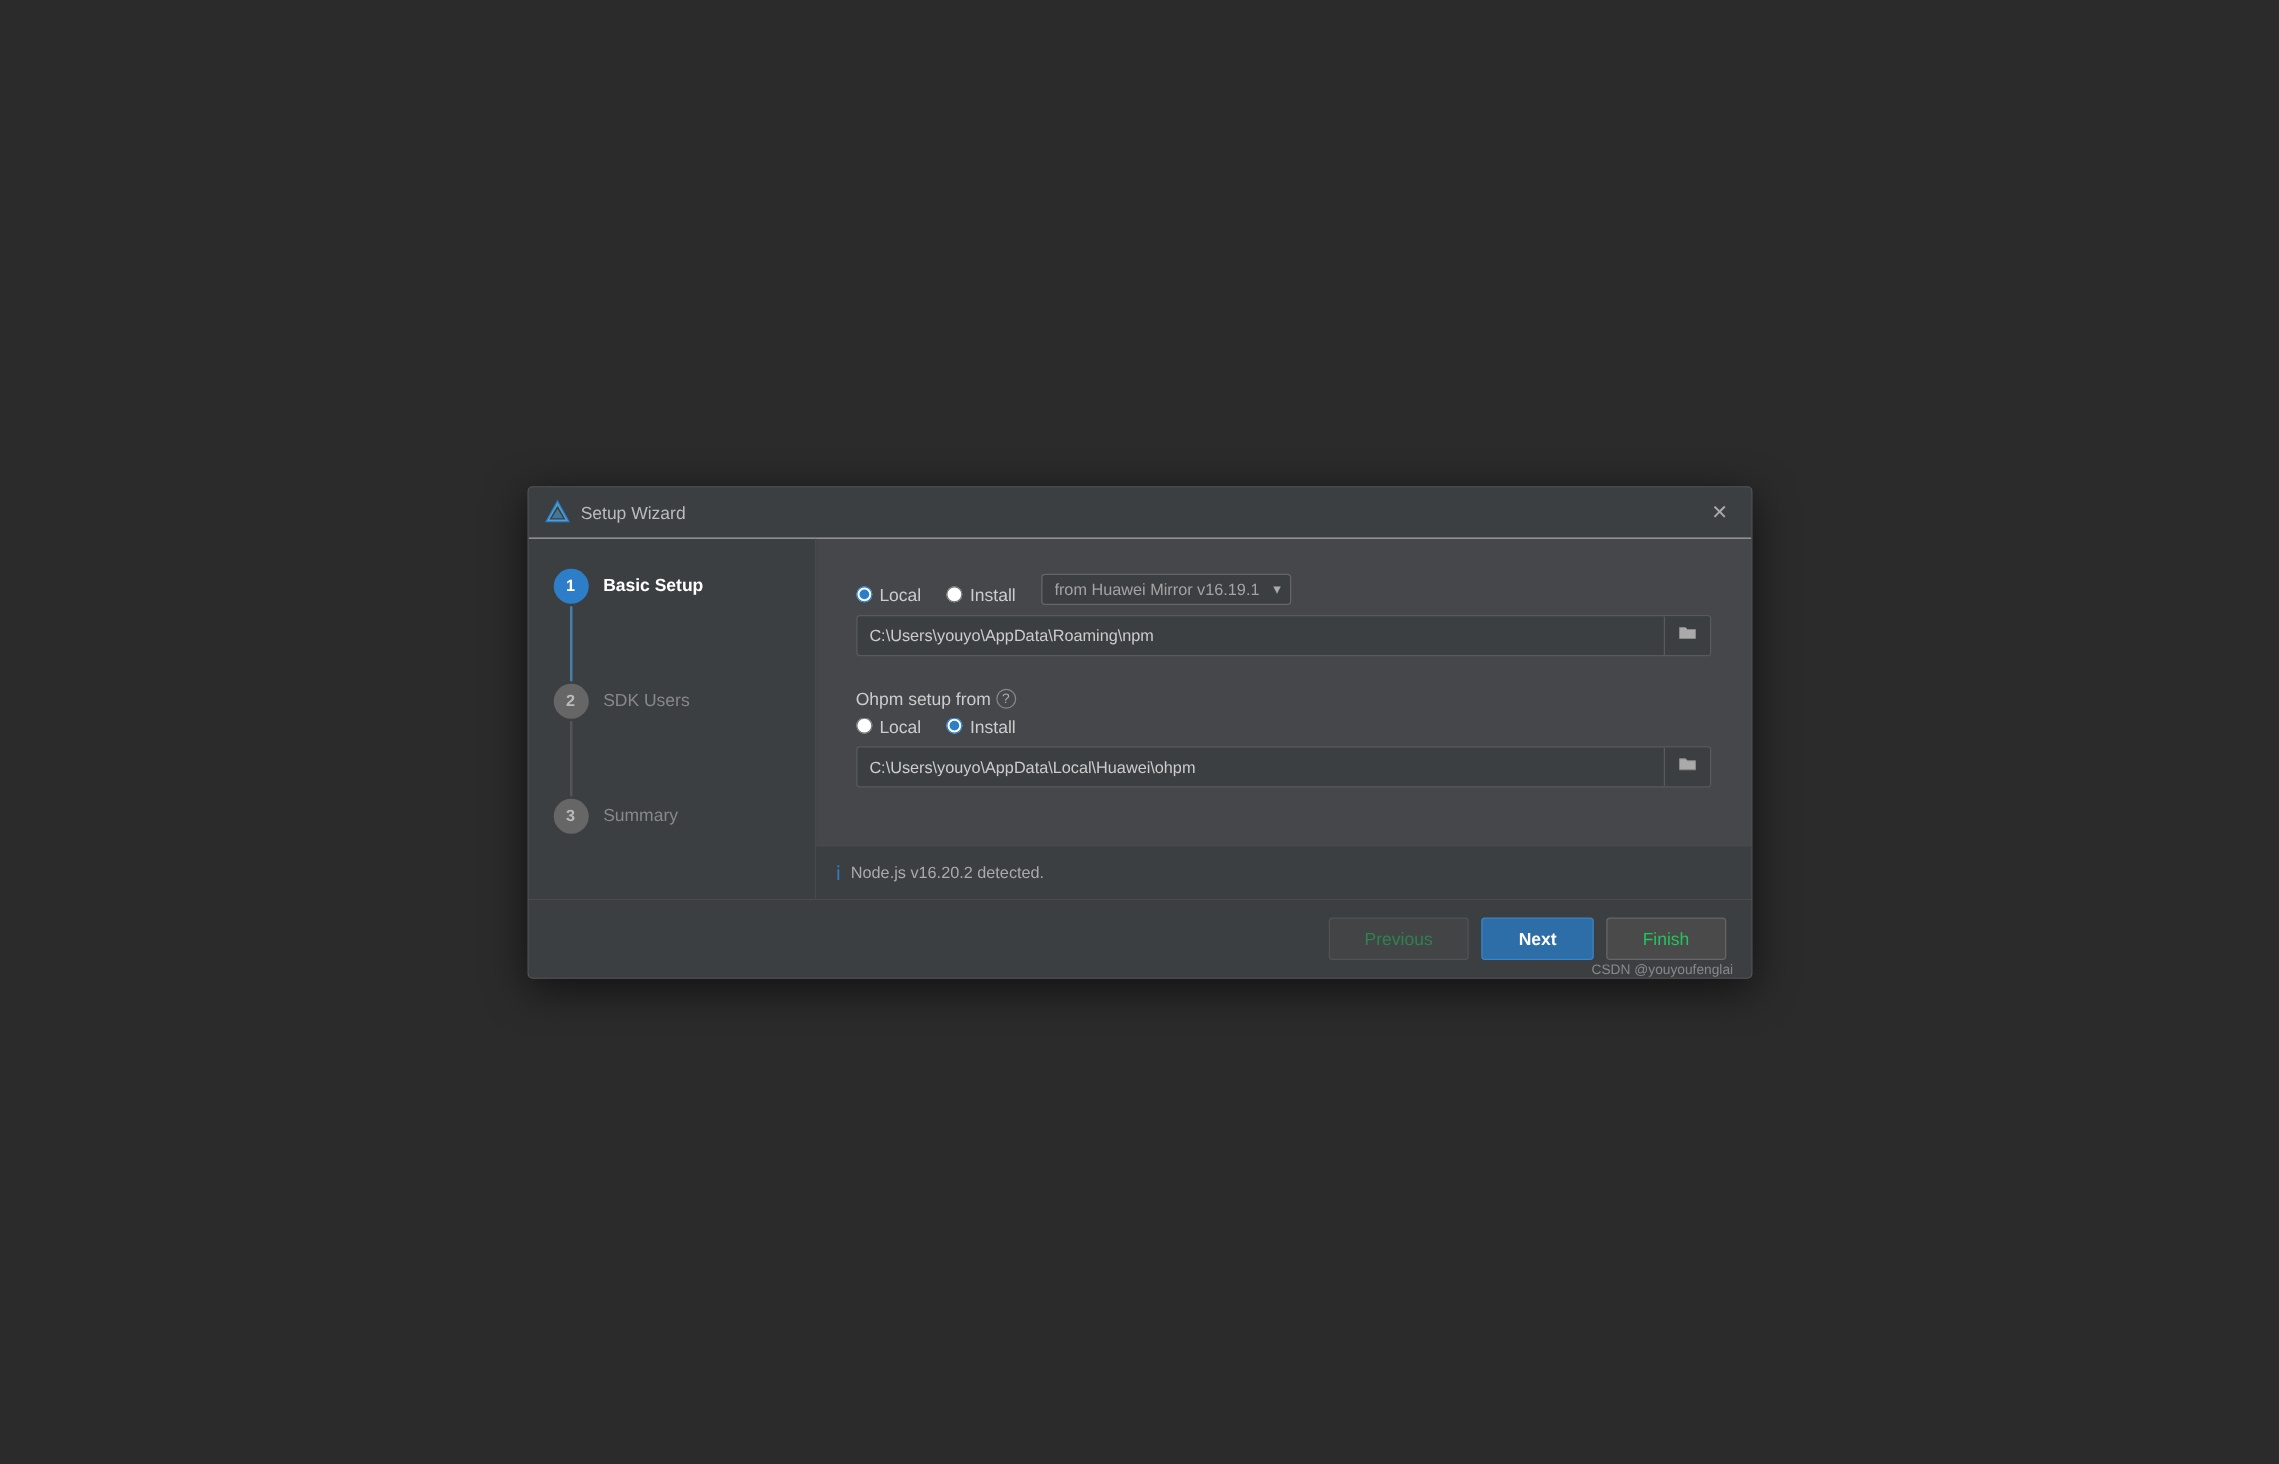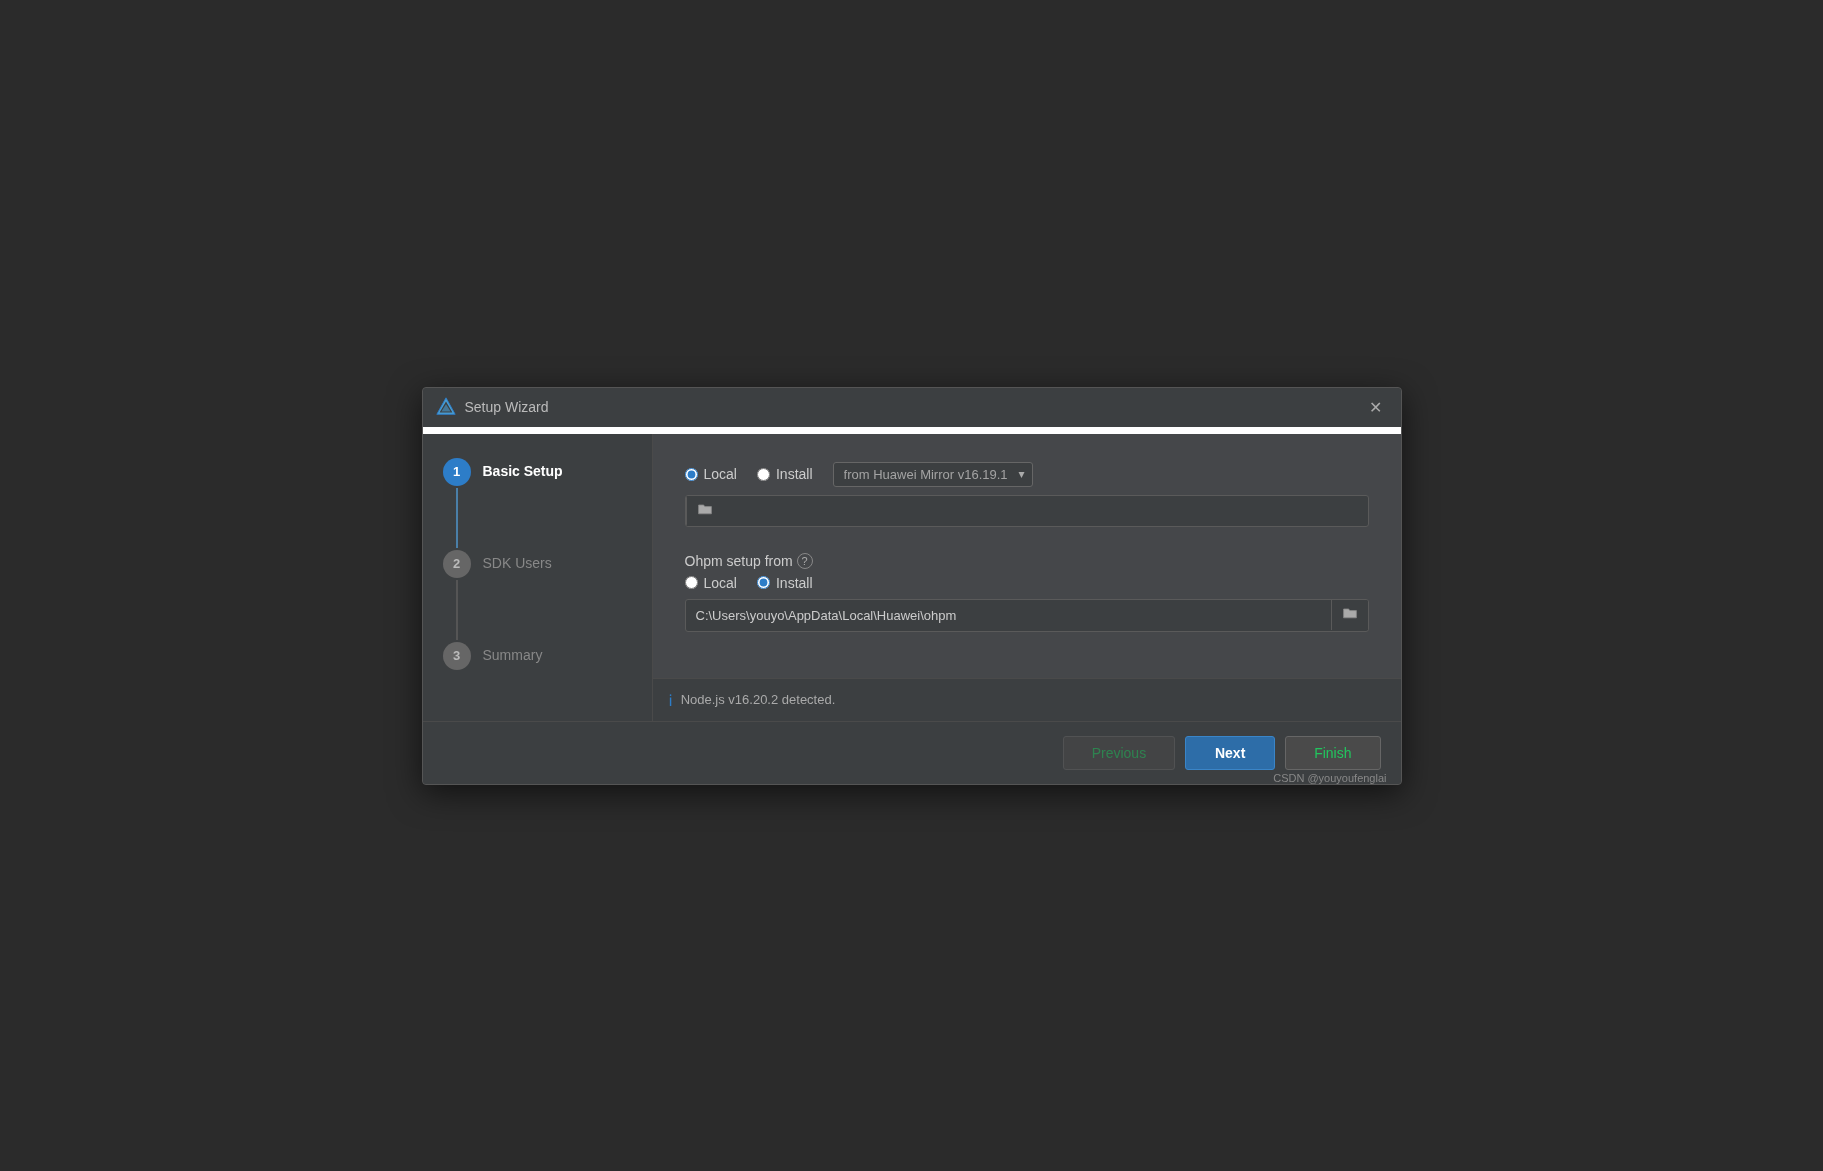--- a/index.html
+++ b/index.html
@@ -15,21 +15,21 @@
       width: 980px;
       background: #3c3f41;
       border: 1px solid #555;
       border-radius: 4px;
       display: flex;
       flex-direction: column;
       box-shadow: 0 8px 32px rgba(0,0,0,0.6);
     }
     .title-bar {
       background: #3c3f41;
-      border-bottom: 7px solid #ffffff;
+      border-bottom: 1px solid #ffffff;
       padding: 8px 12px;
       display: flex;
       align-items: center;
       justify-content: space-between;
       border-radius: 4px 4px 0 0;
     }
     .title-bar-left {
       display: flex;
       align-items: center;
       gap: 8px;
@@ -126,21 +126,21 @@
     }
 
     .section-title {
       color: #ccc;
       font-size: 14px;
       margin-bottom: 6px;
     }
 
     .radio-row {
       display: flex;
-      align-items: center;
+      align-items: flex-end;
       gap: 20px;
       margin-bottom: 8px;
     }
     .radio-option {
       display: flex;
       align-items: center;
       gap: 6px;
       cursor: pointer;
       color: #ccc;
       font-size: 14px;
@@ -349,20 +349,21 @@
               <input type="radio" name="nodejs" style="">
               <span>Install</span>
             </label>
             <div class="select-wrapper">
               <select class="mirror-select">
                 <option>from Huawei Mirror v16.19.1</option>
               </select>
             </div>
           </div>
           <div class="path-row">
+            <input type="text" class="path-input" value="C:\Users\youyo\AppData\Roaming\npm" style="">
             <button class="path-btn">
               <svg width="16" height="14" viewBox="0 0 20 16" fill="none">
                 <path d="M2 3h6l2 2h8v9H2V3z" fill="#aaa" stroke="#888" stroke-width="1"></path>
               </svg>
             </button>
           </div>
         </div>
 
         <div class="section-block">
           <div style="display:flex; align-items:center; margin-bottom:6px;">

